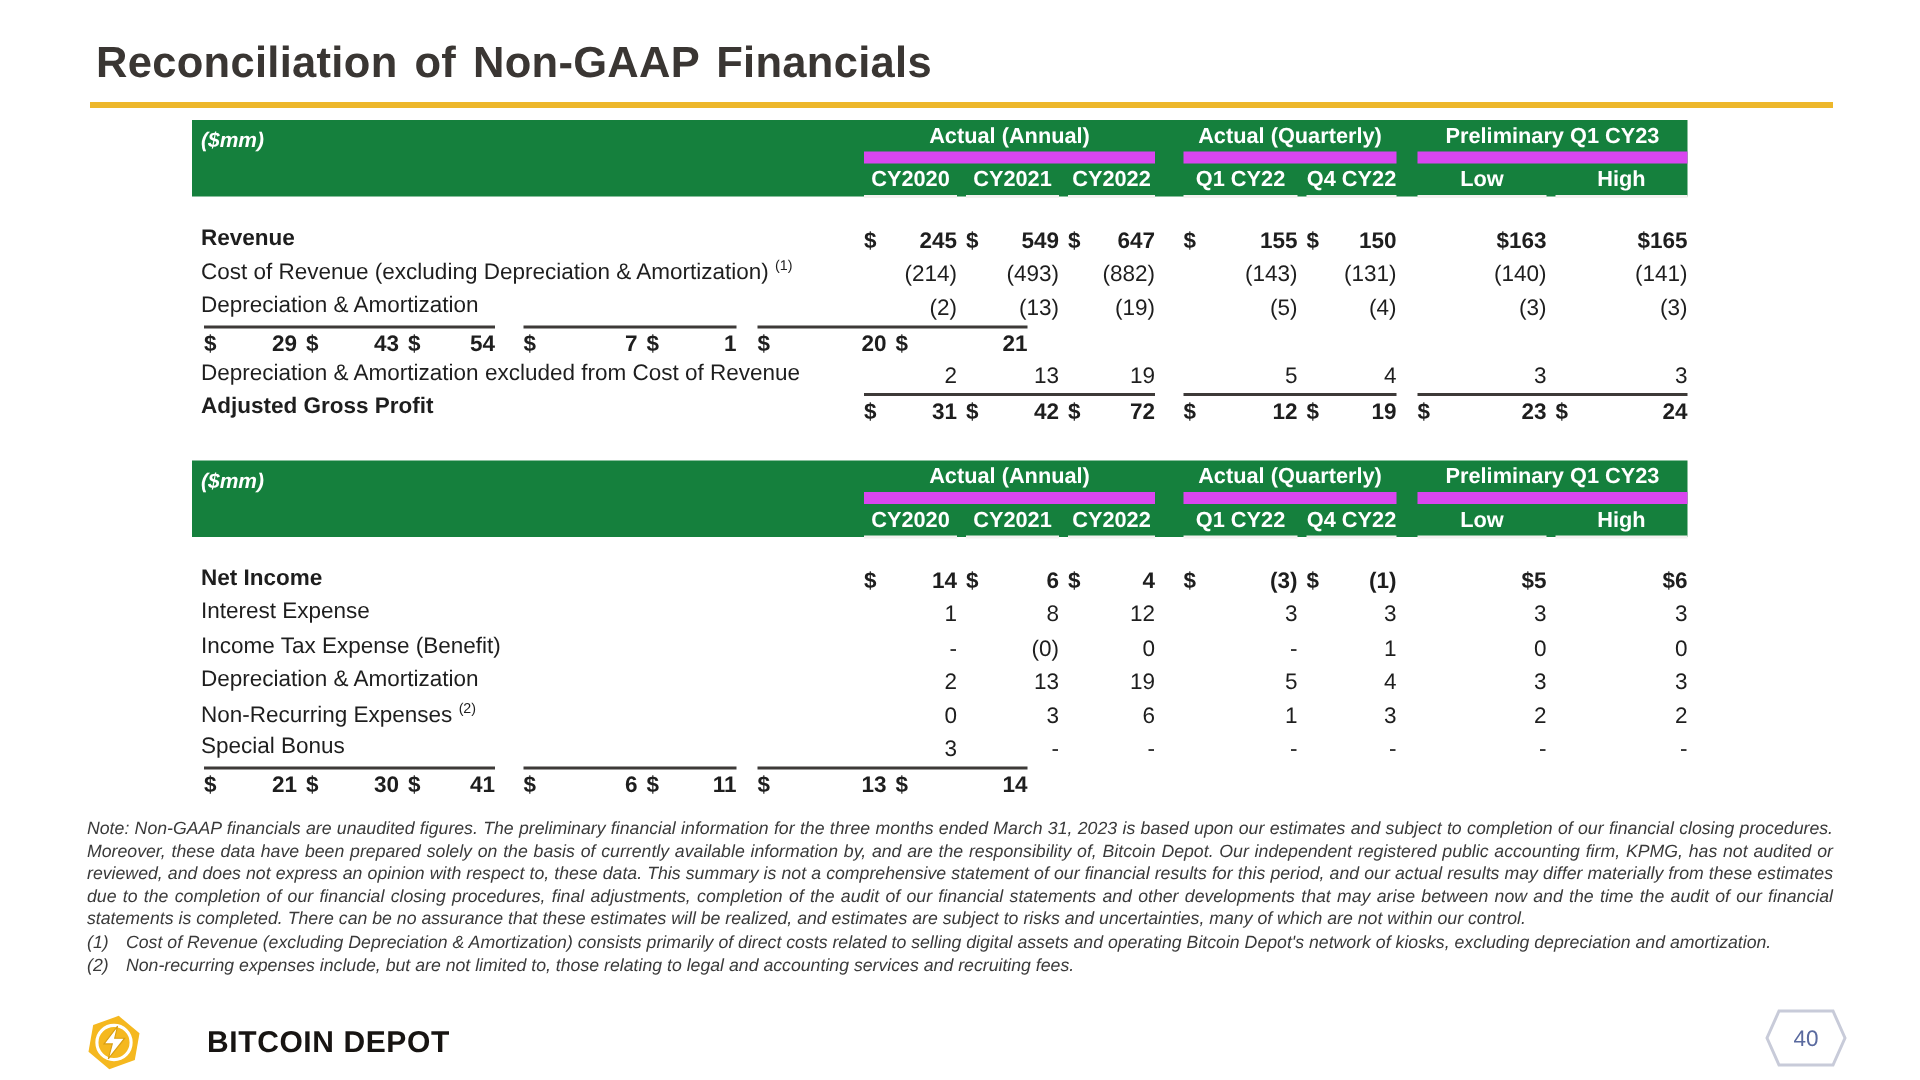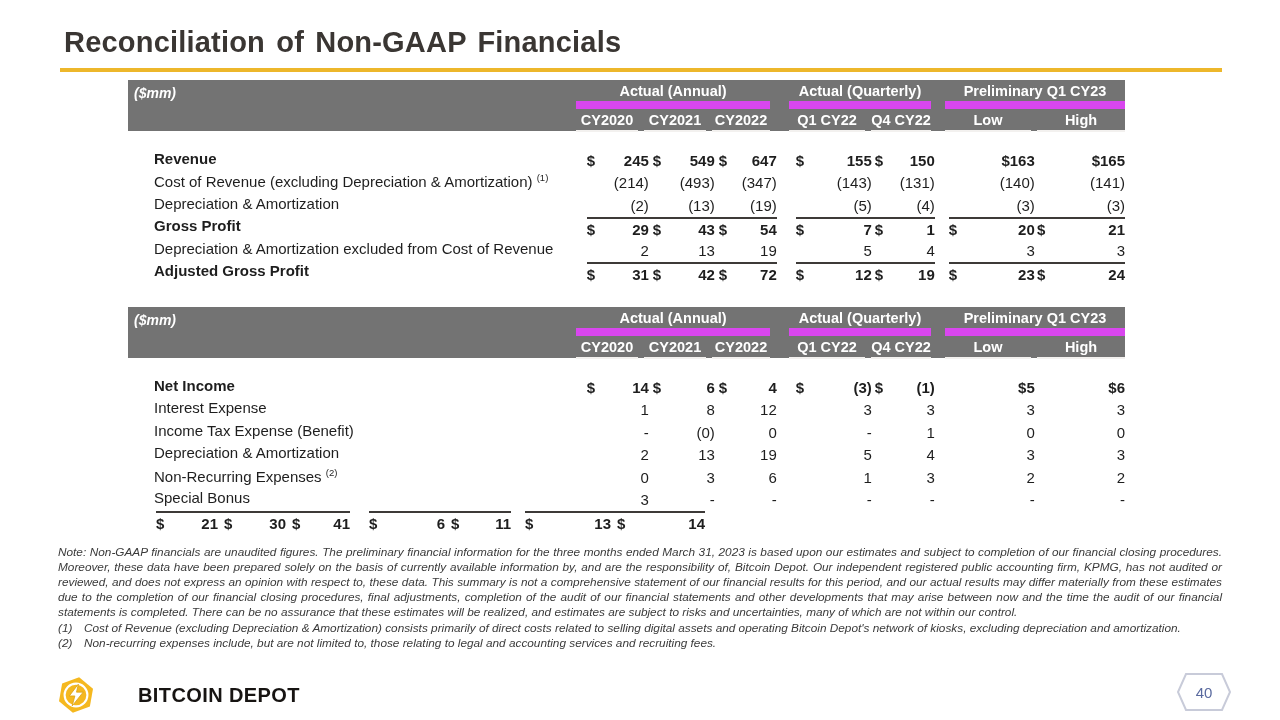--- a/index.html
+++ b/index.html
@@ -22,21 +22,21 @@
     position: absolute; top: 68px; left: 60px;
     width: 1162px; height: 4px; background: #edb72b;
   }
 
   
   .fintable { position: absolute; left: 128px; width: 997px; }
   #table-0 { top: 80px; }
   #table-1 { top: 307px; }
 
   .thead {
-    background: #737373; color: #ffffff;
+    background: #15803d; color: #ffffff;
     height: 51px; padding: 3px 0 4px 0;
   }
   .thead-row { display: flex; align-items: flex-end; }
   .unit-label {
     width: 440px; padding-left: 6px; align-self: flex-start;
     font-style: italic; font-weight: 700; font-size: 14px; padding-top: 2px;
   }
   .label-spacer { width: 440px; }
   .hgroup { text-align: center; font-weight: 700; font-size: 14.5px; }
   .hgroup .group-label {
@@ -45,21 +45,21 @@
   .cols { display: flex; justify-content: space-between; padding-top: 3px; }
   .col-label {
     display: block; text-align: center; font-weight: 700; font-size: 14.5px;
     border-bottom: 2px solid #f3f1ef; padding-bottom: 2px;
   }
 
   .g0 { width: 194px; margin-left: 8px; }
   .g1 { width: 142px; margin-left: 19px; }
   .g2 { width: 180px; margin-left: 14px; }
 
-  .tbody { margin-top: 19px; margin-left: 20px; }
+  .tbody { margin-top: 19px; }
   .trow { display: flex; align-items: baseline; height: 22.4px; font-size: 15px; }
   .trow.bold { font-weight: 700; }
   .row-label { width: 440px; padding-left: 6px; white-space: nowrap; }
   .row-label sup { font-size: 9.5px; }
   .vgroup { display: flex; justify-content: space-between; align-self: stretch; align-items: baseline; }
   .vgroup.rule { border-top: 2px solid #3d3a38; }
   .vcell { display: flex; justify-content: space-between; align-items: baseline; padding-top: 2px; }
   .dollar { text-align: left; }
   .num { text-align: right; flex: 1; }
 
@@ -180,21 +180,21 @@
             <div class="vcell c0">
               <span class="dollar"></span>
               <span class="num">(214)</span>
             </div>
             <div class="vcell c1">
               <span class="dollar"></span>
               <span class="num">(493)</span>
             </div>
             <div class="vcell c2">
               <span class="dollar"></span>
-              <span class="num">(347)</span>
+              <span class="num">(882)</span>
             </div>
           </div>
           <div class="vgroup g1">
             <div class="vcell c0">
               <span class="dollar"></span>
               <span class="num">(143)</span>
             </div>
             <div class="vcell c1">
               <span class="dollar"></span>
               <span class="num">(131)</span>
@@ -242,21 +242,20 @@
               <span class="dollar"></span>
               <span class="num">(3)</span>
             </div>
             <div class="vcell c1">
               <span class="dollar"></span>
               <span class="num">(3)</span>
             </div>
           </div>
         </div>
         <div class="trow bold">
-          <div class="row-label">Gross Profit</div>
           <div class="vgroup g0 rule">
             <div class="vcell c0">
               <span class="dollar">$</span>
               <span class="num">29</span>
             </div>
             <div class="vcell c1">
               <span class="dollar">$</span>
               <span class="num">43</span>
             </div>
             <div class="vcell c2">

